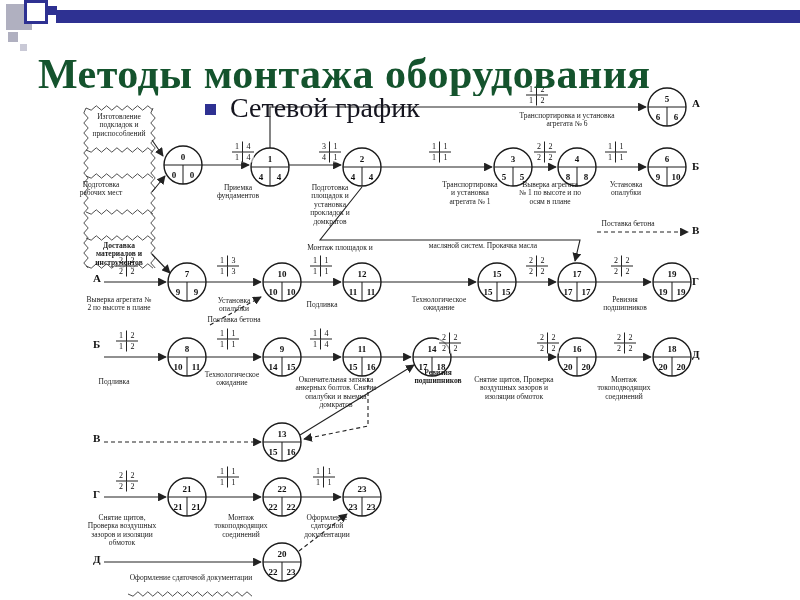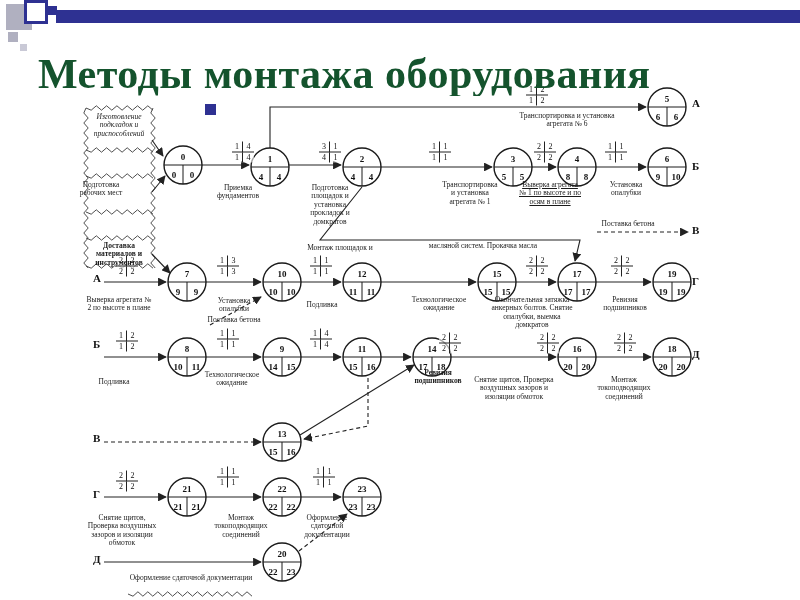--- a/index.html
+++ b/index.html
@@ -46,20 +46,21 @@
   <div class="deco sq-white"></div>
   <div class="deco sq-navy"></div>
   <div class="deco bar"></div>
   <div class="deco sq-gray2"></div>
   <div class="deco sq-gray3"></div>
 
   <div class="title">Методы монтажа оборудования</div>
 
   <div class="bullet-line">
     <span class="bullet-sq"></span>
+    <span class="bullet-text">Сетевой график</span>
   </div>
 
   <svg class="net-svg" width="800" height="600" viewBox="0 0 800 600">
       <defs>
         <marker id="arr" viewBox="0 0 10 10" refX="9" refY="5" markerWidth="8" markerHeight="8" orient="auto-start-reverse">
           <path d="M0,0 L10,5 L0,10 z" fill="#222"></path>
         </marker>
       </defs>
       <path class="sqg" d="M86,108 L83.8,113.0 L88.2,118.0 L83.8,123.0 L88.2,128.0 L83.8,133.0 L88.2,138.0 L83.8,143.0 L88.2,148.0 L83.8,153.0 L88.2,158.0 L83.8,163.0 L88.2,168.0 L83.8,173.0 L88.2,178.0 L83.8,183.0 L88.2,188.0 L83.8,193.0 L88.2,198.0 L83.8,203.0 L88.2,208.0 L83.8,213.0 L88.2,218.0 L83.8,223.0 L88.2,228.0 L83.8,233.0 L88.2,238.0 L83.8,243.0 L88.2,248.0 L83.8,253.0 L88.2,258.0 L83.8,263.0 L88.2,268.0"></path>
       <path class="sqg" d="M153,108 L150.8,113.0 L155.2,118.0 L150.8,123.0 L155.2,128.0 L150.8,133.0 L155.2,138.0 L150.8,143.0 L155.2,148.0 L150.8,153.0 L155.2,158.0 L150.8,163.0 L155.2,168.0 L150.8,173.0 L155.2,178.0 L150.8,183.0 L155.2,188.0 L150.8,193.0 L155.2,198.0 L150.8,203.0 L155.2,208.0 L150.8,213.0 L155.2,218.0 L150.8,223.0 L155.2,228.0 L150.8,233.0 L155.2,238.0 L150.8,243.0 L155.2,248.0 L150.8,253.0 L155.2,258.0 L150.8,263.0 L155.2,268.0"></path>
@@ -409,41 +410,41 @@
         <span>1</span>
         <span>1</span>
         <span>1</span>
       </div>
       <div class="frac" style="left: 324px; top: 477px;">
         <span>1</span>
         <span>1</span>
         <span>1</span>
         <span>1</span>
       </div>
-      <div class="lbl" style="left: 87px; top: 113px; width: 64px; font-style: italic;">Изготовление подкладок и приспособлений</div>
+      <div class="lbl" style="left: 87px; top: 113px; width: 64px;">Изготовление подкладок и приспособлений</div>
       <div class="lbl" style="left: 69px; top: 181px; width: 64px;">Подготовка рабочих мест</div>
       <div class="lbl" style="left: 87px; top: 242px; width: 64px; font-weight: bold;">Доставка материалов и инструментов</div>
       <div class="lbl" style="left: 210px; top: 184px; width: 56px;">Приемка фундаментов</div>
       <div class="lbl" style="left: 297px; top: 184px; width: 66px;">Подготовка площадок и установка прокладок и домкратов</div>
       <div class="lbl" style="left: 412px; top: 181px; width: 60px; margin-left: 28px;">Транспортировка и установка агрегата № 1</div>
-      <div class="lbl" style="left: 518px; top: 181px; width: 64px; text-decoration: underline;">Выверка агрегата № 1 по высоте и по осям в плане</div>
+      <div class="lbl" style="left: 518px; top: 181px; width: 64px;">Выверка агрегата № 1 по высоте и по осям в плане</div>
       <div class="lbl" style="left: 594px; top: 181px; width: 64px;">Установка опалубки</div>
       <div class="lbl" style="left: 506px; top: 112px; width: 122px;">Транспортировка и установка агрегата № 6</div>
       <div class="lbl" style="left: 297px; top: 244px; width: 86px;">Монтаж площадок и</div>
       <div class="lbl" style="left: 416px; top: 242px; width: 134px;">масляной систем. Прокачка масла</div>
       <div class="lbl" style="left: 596px; top: 220px; width: 64px;">Поставка бетона</div>
       <div class="lbl" style="left: 86px; top: 296px; width: 66px;">Выверка агрегата № 2 по высоте в плане</div>
       <div class="lbl" style="left: 202px; top: 297px; width: 64px;">Установка опалубки</div>
       <div class="lbl" style="left: 202px; top: 316px; width: 64px;">Поставка бетона</div>
       <div class="lbl" style="left: 296px; top: 301px; width: 52px;">Подливка</div>
       <div class="lbl" style="left: 410px; top: 296px; width: 58px;">Технологическое ожидание</div>
-      <div class="lbl" style="left: 486px; top: 296px; width: 92px;">Окончательная затяжка анкерных болтов. Снятие опалубки, выемка домкратов</div>
       <div class="lbl" style="left: 592px; top: 296px; width: 66px;">Ревизия подшипников</div>
       <div class="lbl" style="left: 88px; top: 378px; width: 52px;">Подливка</div>
       <div class="lbl" style="left: 202px; top: 371px; width: 60px;">Технологическое ожидание</div>
+      <div class="lbl" style="left: 292px; top: 376px; width: 88px;">Окончательная затяжка анкерных болтов. Снятие опалубки и выемка домкратов</div>
       <div class="lbl b" style="left: 408px; top: 369px; width: 60px;">Ревизия подшипников</div>
       <div class="lbl" style="left: 466px; top: 376px; width: 96px;">Снятие щитов, Проверка воздушных зазоров и изоляции обмоток</div>
       <div class="lbl" style="left: 590px; top: 376px; width: 68px;">Монтаж токоподводящих соединений</div>
       <div class="lbl" style="left: 84px; top: 514px; width: 76px;">Снятие щитов, Проверка воздушных зазоров и изоляции обмоток</div>
       <div class="lbl" style="left: 201px; top: 514px; width: 80px;">Монтаж токоподводящих соединений</div>
       <div class="lbl" style="left: 293px; top: 514px; width: 68px;">Оформление сдаточной документации</div>
       <div class="lbl" style="left: 126px; top: 574px; width: 130px;">Оформление сдаточной документации</div>
       <div class="ltr" style="left: 93px; top: 272px;">А</div>
       <div class="ltr" style="left: 93px; top: 338px;">Б</div>
       <div class="ltr" style="left: 93px; top: 432px;">В</div>

